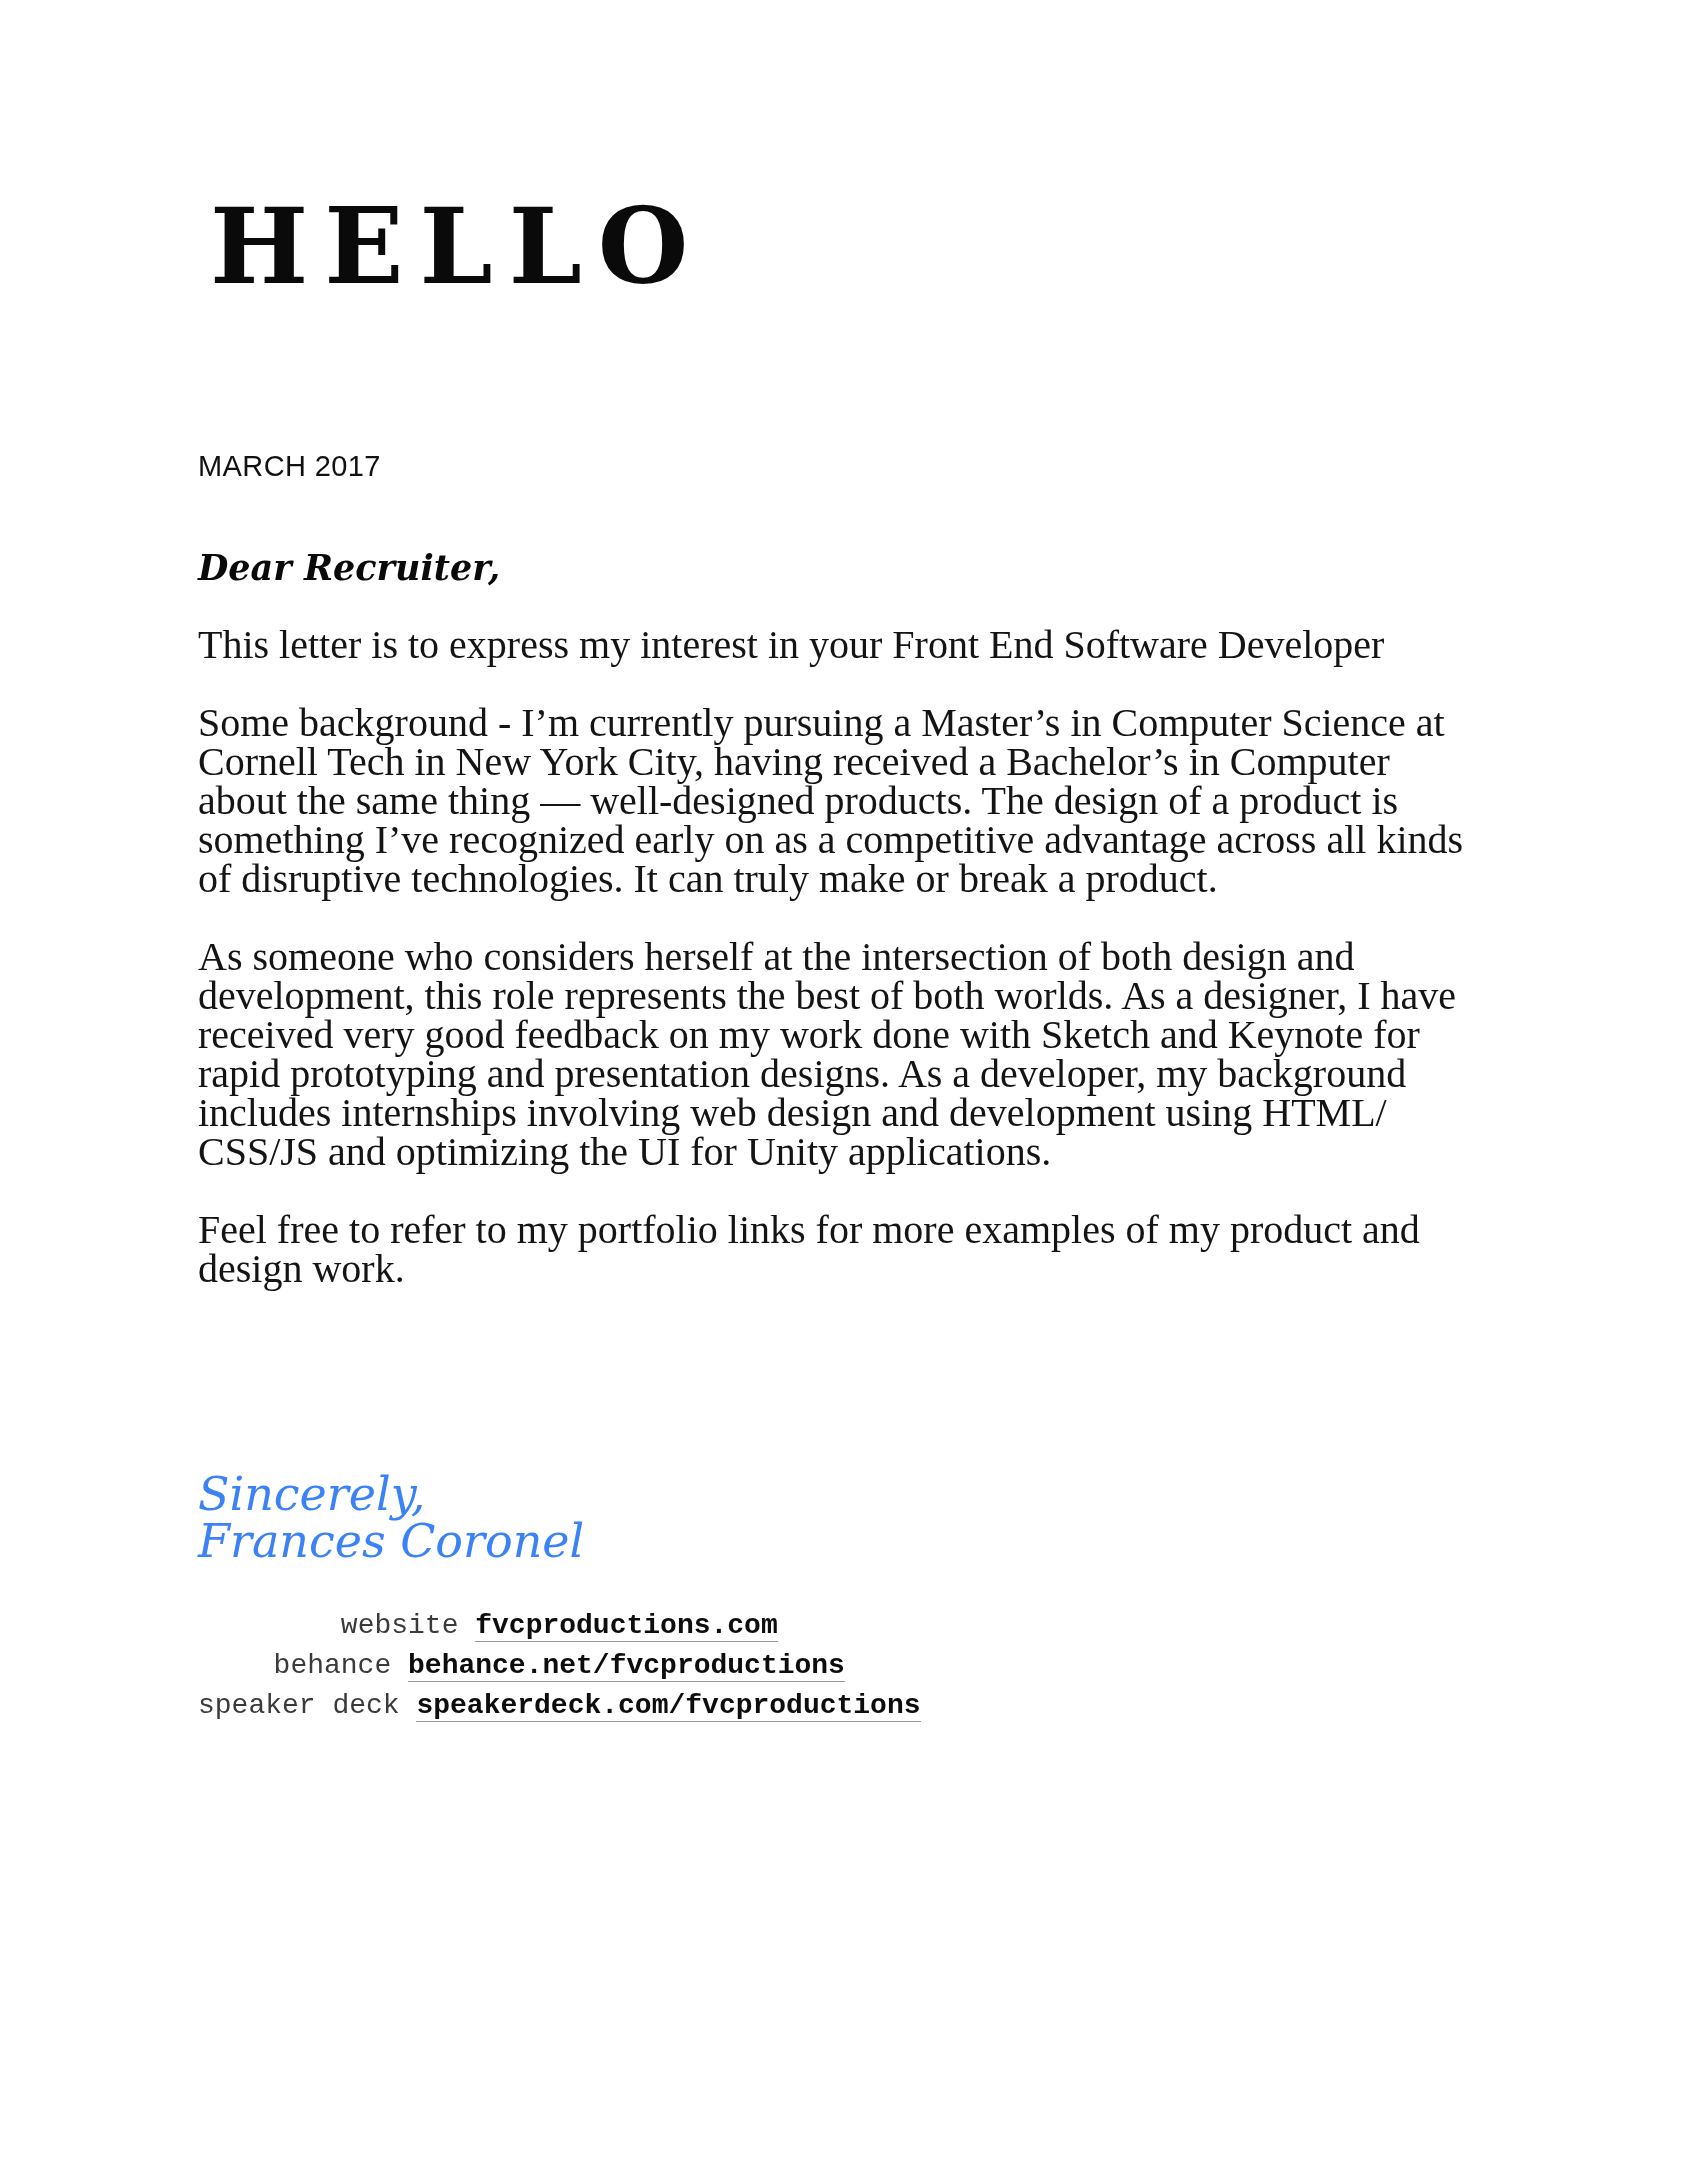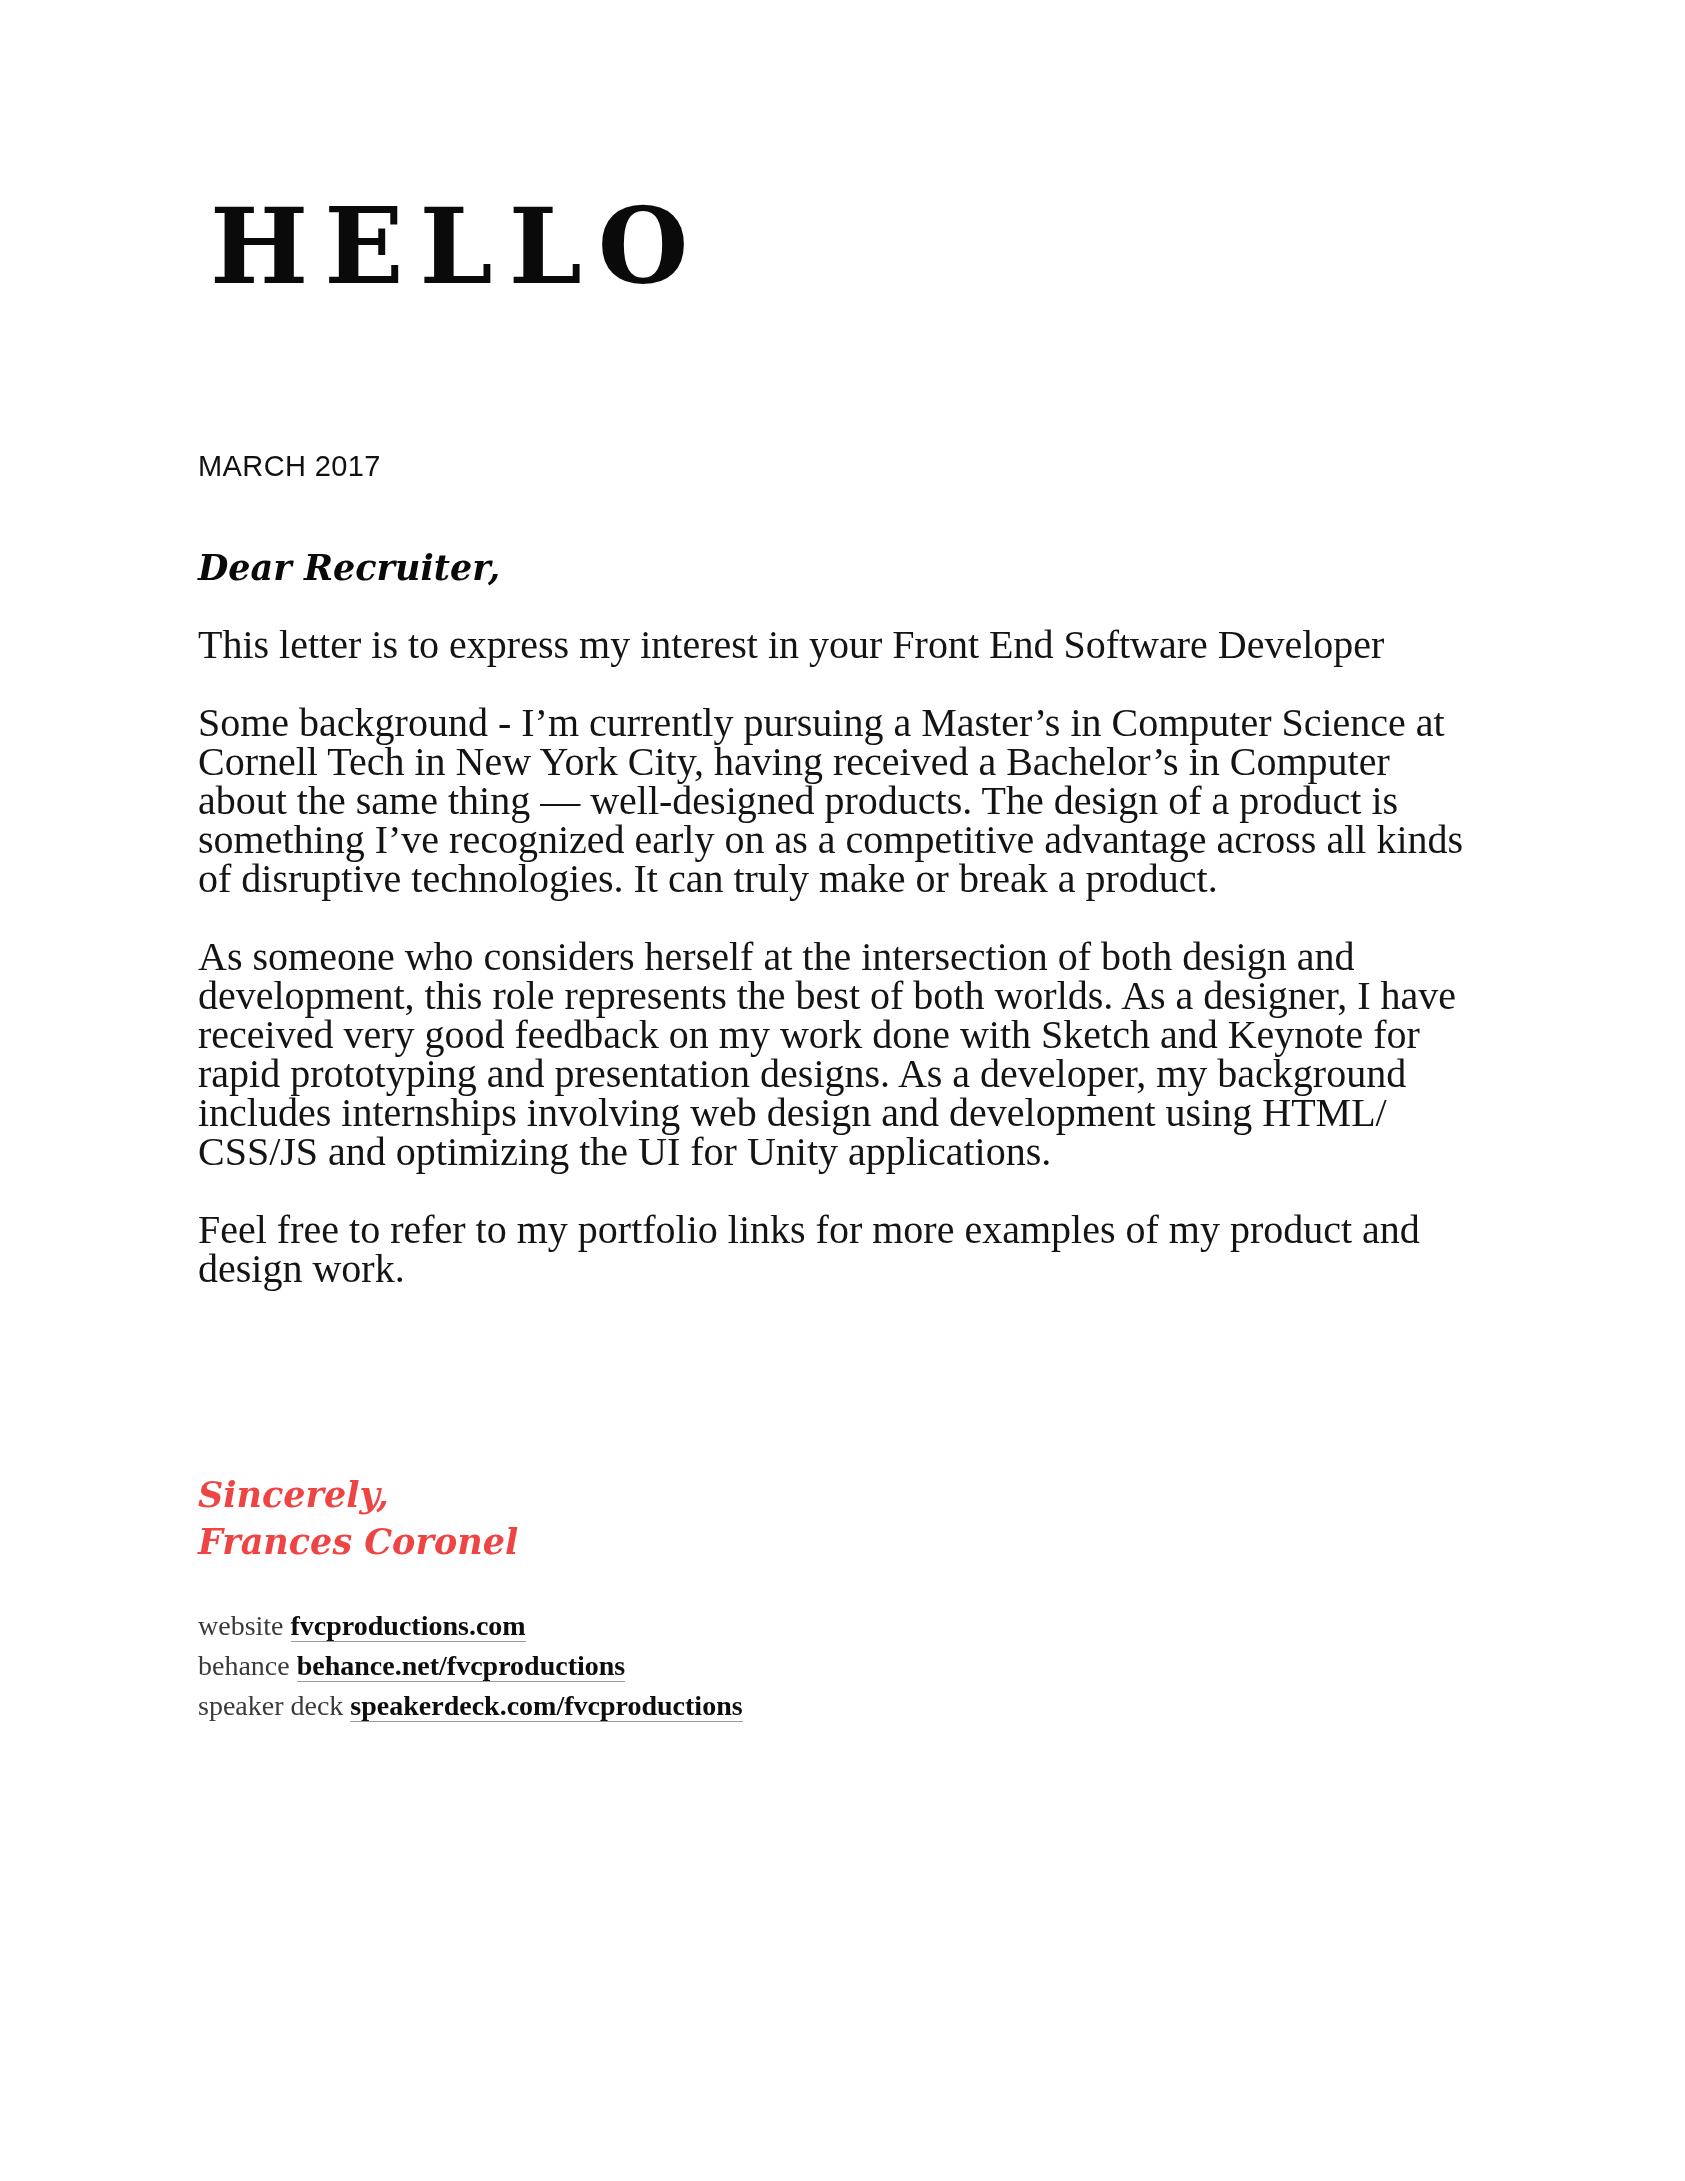--- a/index.html
+++ b/index.html
@@ -33,29 +33,29 @@
       position: absolute; left: 0; top: 625px; width: 1097px;
       font-family: "Liberation Serif", "DejaVu Serif", serif;
       font-size: 40px; line-height: 39px; color: #141414;
     }
     .body-text p { margin: 0 0 39px 0; }
     .body-text .line { display: block; white-space: nowrap; }
 
     .signoff {
       position: absolute; left: 0; top: 1471px;
       font-family: "DejaVu Serif", "Liberation Serif", serif;
-      font-weight: bold; font-style: italic;
-      font-size: 35px; line-height: 47px; color: #ef4444;
+      font-weight: normal; font-style: italic;
+      font-size: 46px; line-height: 47px; color: #3b82f6;
     }
     .signoff span { display: block; white-space: nowrap; }
 
     .links {
       position: absolute; left: 0; top: 1606px;
-      font-family: Liberation Serif, serif;
-      font-size: 28px; line-height: 40px;
+      font-family: Liberation Mono, monospace;
+      font-size: 28px; line-height: 40px; text-align: center;
     }
     .link-row { display: block; white-space: nowrap; }
     .link-label { font-weight: normal; color: #3a3a3a; }
     .link-url {
       font-weight: bold; color: #0d0d0d; text-decoration: none;
       border-bottom: 1.8px solid #9a9a9a; padding-bottom: 0px;
       cursor: pointer;
     }
   </style>
 </head>

